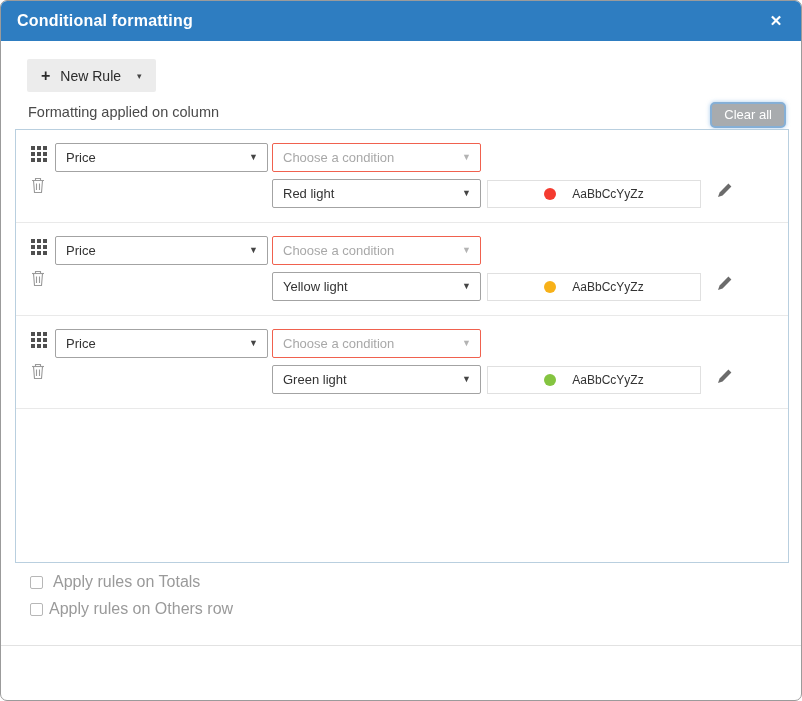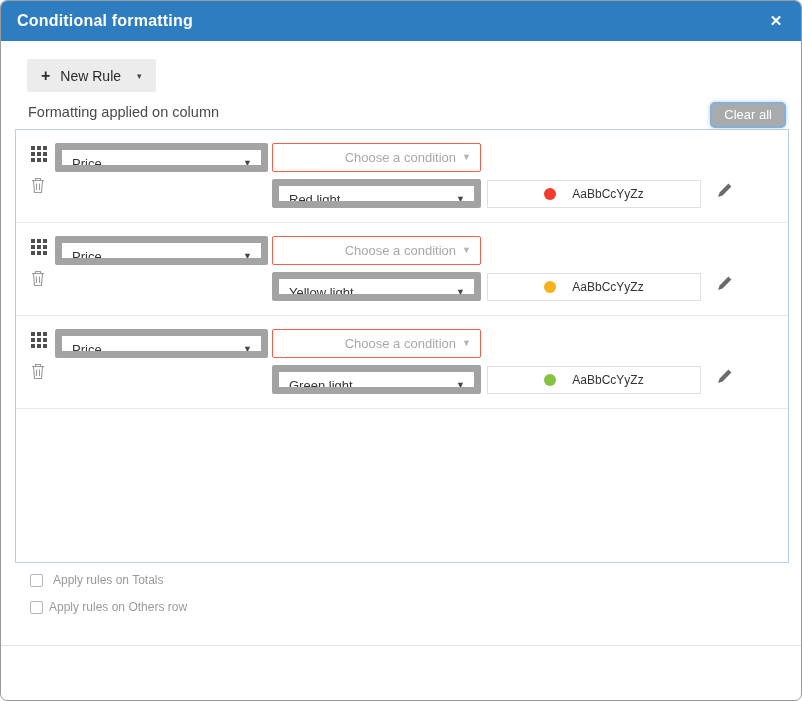--- a/index.html
+++ b/index.html
@@ -55,50 +55,50 @@
   .rule { position: relative; height: 93px; border-bottom: 1px solid #e9e9e9; }
   .drag-handle {
     position: absolute; left: 15px; top: 16px; width: 16px; height: 16px;
     display: grid; grid-template-columns: repeat(3, 4px); grid-auto-rows: 4px;
     gap: 2px; cursor: grab;
   }
   .drag-handle i { background: #4f4f4f; }
   .trash-btn { position: absolute; left: 14px; top: 46px; width: 16px; height: 18px; cursor: pointer; }
   .selectbox {
     position: absolute; height: 29px; background: #fff;
-    border: 7px solid #a3a3a3; border-radius: 2px;
+    border: 1px solid #a3a3a3; border-radius: 2px;
     font-size: 13px; color: #333; line-height: 27px;
     padding: 0 24px 0 10px; cursor: pointer; white-space: nowrap; overflow: hidden;
   }
   .selectbox .sel-caret {
     position: absolute; right: 9px; top: 0; font-size: 9px; color: #444; line-height: 27px;
   }
   .sel-col   { left: 39px;  top: 13px; width: 213px; }
   .sel-cond  { left: 256px; top: 13px; width: 209px;
-               border: 1px solid #f0614e; color: #a8a8a8; text-align: right; }
+               border: 1px solid #f0614e; color: #a8a8a8; }
   .sel-cond .sel-caret { color: #b3b3b3; }
   .sel-color { left: 256px; top: 49px; width: 209px; }
   .preview-box {
     position: absolute; left: 471px; top: 50px; width: 214px; height: 28px;
     border: 1px solid #e0e0e0; background: #fff;
     display: flex; align-items: center; justify-content: center; gap: 16px;
   }
   .preview-dot { width: 12px; height: 12px; border-radius: 50%; flex: 0 0 auto; }
   .preview-text { font-size: 12px; color: #333; }
   .pencil-btn { position: absolute; left: 702px; top: 52px; width: 15px; height: 15px; cursor: pointer; }
   
   .option-row {
     position: absolute; left: 29px; display: flex; align-items: center; gap: 10px;
     cursor: pointer;
   }
   .option-row .cb {
     width: 13px; height: 13px; border: 1px solid #b7b7b7; border-radius: 2px;
     background: #fff; flex: 0 0 auto;
   }
-  .option-row .lbl { font-size: 12px; color: #9a9a9a; }
+  .option-row .lbl { font-size: 16px; color: #9a9a9a; }
   .opt-0 { top: 572px; }
   .opt-1 { top: 599px; gap: 6px; }
   
   .footer-divider { position: absolute; left: 0; right: 0; top: 644px; border-top: 1px solid #e2e2e2; }
   .save-btn {
     position: absolute; right: 18px; top: 657px;
     background: #a5c6e3; color: #fff; font-size: 15px;
     border: none; border-radius: 4px; padding: 6px 17px 7px; cursor: pointer;
     font-family: "Liberation Sans", sans-serif;
     margin-top: 44px;

